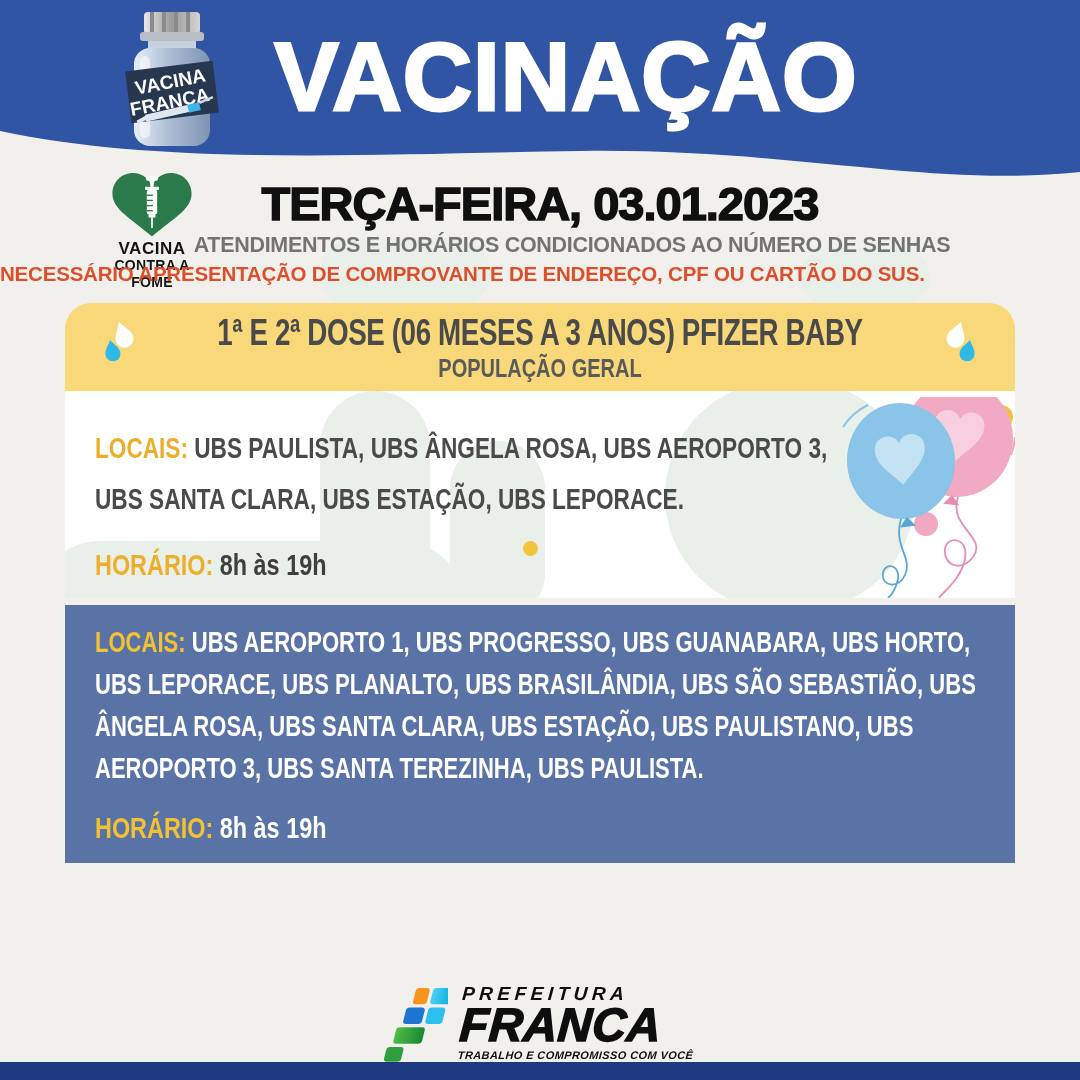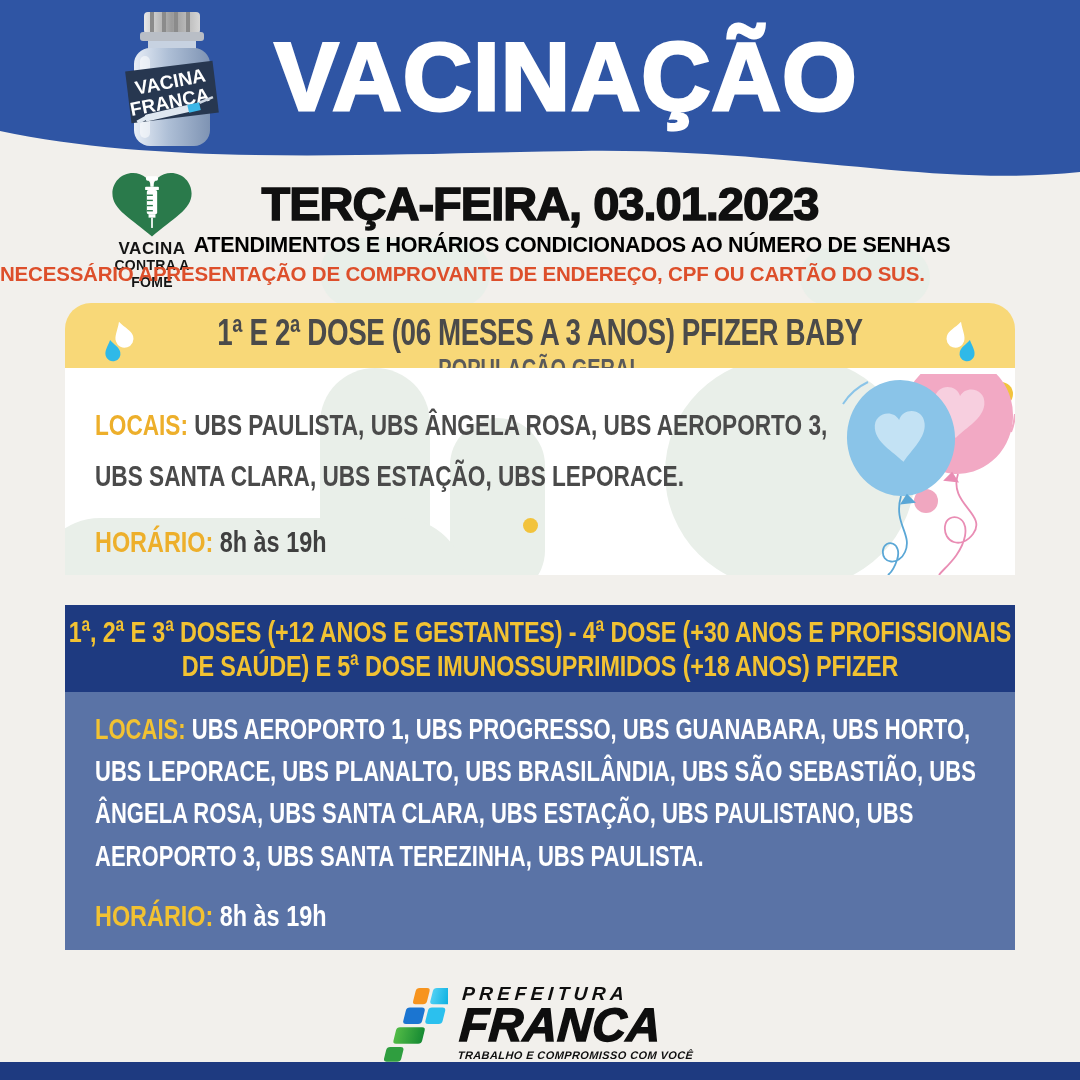--- a/index.html
+++ b/index.html
@@ -23,30 +23,30 @@
   .heart-logo svg{display:block;margin:0 auto;}
   .heart-logo .l1{font-size:17px;font-weight:bold;color:#141414;letter-spacing:.5px;line-height:1;}
   .heart-logo .l2{font-size:14px;font-weight:bold;color:#141414;letter-spacing:.3px;line-height:1.2;}
   .date-heading{
     position:absolute;top:176px;left:0;right:0;text-align:center;
     font-size:47px;font-weight:bold;color:#101010;letter-spacing:-1px;
     -webkit-text-stroke:1.5px #101010;
   }
   .sub-heading{
     position:absolute;top:233px;left:0;right:0;text-align:center;padding-left:64px;
-    font-size:21.5px;font-weight:bold;color:#000000;letter-spacing:-.3px;
+    font-size:21.5px;font-weight:bold;color:#737373;letter-spacing:-.3px;
   }
   .notice{
     position:absolute;top:262px;left:0;right:0;text-align:left;
     font-size:20.5px;font-weight:bold;color:#dd4f2b;letter-spacing:-.2px;
   }
   
   .card1{position:absolute;left:65px;top:303px;width:950px;}
   .band-yellow{
-    position:relative;height:65px;background:#f8d878;border-radius:26px 26px 0 0;
+    position:relative;height:88px;background:#f8d878;border-radius:26px 26px 0 0;
     text-align:center;overflow:hidden;
   }
   .band-yellow .t1{
     margin-top:9px;font-size:37px;font-weight:bold;color:#4a4a4a;white-space:nowrap;
     transform:scaleX(.75);transform-origin:50% 0;letter-spacing:-.5px;
   }
   .band-yellow .t2{
     font-size:25px;font-weight:bold;color:#5a5a5a;white-space:nowrap;
     transform:scaleX(.8);transform-origin:50% 0;letter-spacing:0;
   }
@@ -227,23 +227,20 @@
           <path d="M128,46 C133,34 153,36 153,52 C153,66 138,76 128,88 C118,76 103,66 103,52 C103,36 123,34 128,46 Z" fill="#c3e2f4"></path>
           <path d="M128,120 l-8,10 h16 Z" fill="#5aa7d6"></path>
         </g>
         <path d="M70,30 A60,60 0 0,1 95,8" stroke="#8ac4e8" stroke-width="2" fill="none"></path>
         <path d="M238,58 A60,60 0 0,0 242,40" stroke="#f2a9c4" stroke-width="2" fill="none"></path>
       </svg>
     </div>
   </div>
 
   <div class="card2">
-    <div class="band-navy">
-      <div class="t">1ª, 2ª E 3ª DOSES (+12 ANOS E GESTANTES) - 4ª DOSE (+30 ANOS E PROFISSIONAIS DE SAÚDE) E 5ª DOSE IMUNOSSUPRIMIDOS (+18 ANOS) PFIZER</div>
-    </div>
     <div class="card2-body">
       <div class="locais-par2">
         <span class="lbl">LOCAIS:</span><span> UBS AEROPORTO 1, UBS PROGRESSO, UBS GUANABARA, UBS HORTO, UBS LEPORACE, UBS PLANALTO, UBS BRASILÂNDIA, UBS SÃO SEBASTIÃO, UBS ÂNGELA ROSA, UBS SANTA CLARA, UBS ESTAÇÃO, UBS PAULISTANO, UBS AEROPORTO 3, UBS SANTA TEREZINHA, UBS PAULISTA.</span>
       </div>
       <div class="horario-row2">
         <span class="lbl">HORÁRIO:</span><span> 8h às 19h</span>
       </div>
     </div>
   </div>
 

